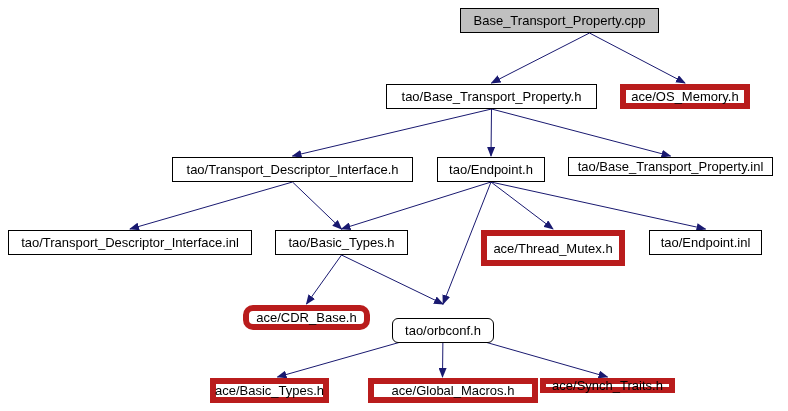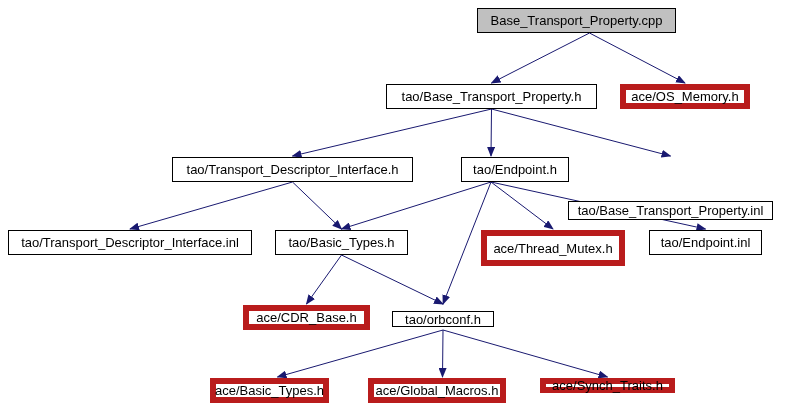--- a/index.html
+++ b/index.html
@@ -69,59 +69,59 @@
         <line x1="491" y1="182" x2="705.5" y2="229" stroke="#191970" stroke-width="1" marker-end="url(#arrowhead)"></line>
         <line x1="491" y1="182" x2="443" y2="304" stroke="#191970" stroke-width="1" marker-end="url(#arrowhead)"></line>
         <line x1="341.5" y1="255" x2="306.5" y2="304" stroke="#191970" stroke-width="1" marker-end="url(#arrowhead)"></line>
         <line x1="341.5" y1="255" x2="443" y2="304" stroke="#191970" stroke-width="1" marker-end="url(#arrowhead)"></line>
         <line x1="443" y1="330" x2="277.5" y2="377" stroke="#191970" stroke-width="1" marker-end="url(#arrowhead)"></line>
         <line x1="443" y1="330" x2="442.5" y2="377" stroke="#191970" stroke-width="1" marker-end="url(#arrowhead)"></line>
         <line x1="443" y1="330" x2="607.5" y2="377" stroke="#191970" stroke-width="1" marker-end="url(#arrowhead)"></line>
       </g>
   </svg>
   <div id="nodes">
-      <div class="node main" style="left: 477px; top: 8px; width: 199px; height: 25px;">
+      <div class="node main" style="left: 460px; top: 8px; width: 199px; height: 25px;">
         <span>Base_Transport_Property.cpp</span>
       </div>
       <div class="node internal" style="left: 386px; top: 84px; width: 211px; height: 25px; text-align: right;">
         <span>tao/Base_Transport_Property.h</span>
       </div>
       <div class="node external" style="left: 620px; top: 84px; width: 130px; height: 25px;">
         <span>ace/OS_Memory.h</span>
       </div>
       <div class="node internal" style="left: 172px; top: 157px; width: 241px; height: 25px;">
         <span>tao/Transport_Descriptor_Interface.h</span>
       </div>
-      <div class="node internal" style="left: 437px; top: 157px; width: 108px; height: 25px; margin-left: 24px;">
+      <div class="node internal" style="left: 437px; top: 157px; width: 108px; height: 25px;">
         <span>tao/Endpoint.h</span>
       </div>
-      <div class="node internal" style="left: 568px; top: 157px; width: 205px; height: 19px; margin-top: 44px;">
+      <div class="node internal" style="left: 568px; top: 157px; width: 205px; height: 19px;">
         <span>tao/Base_Transport_Property.inl</span>
       </div>
       <div class="node internal" style="left: 8px; top: 230px; width: 244px; height: 25px;">
         <span>tao/Transport_Descriptor_Interface.inl</span>
       </div>
       <div class="node internal" style="left: 275px; top: 230px; width: 133px; height: 25px;">
         <span>tao/Basic_Types.h</span>
       </div>
       <div class="node external" style="left: 481px; top: 230px; width: 144px; height: 36px;">
         <span>ace/Thread_Mutex.h</span>
       </div>
       <div class="node internal" style="left: 649px; top: 230px; width: 113px; height: 25px;">
         <span>tao/Endpoint.inl</span>
       </div>
-      <div class="node external" style="left: 243px; top: 305px; width: 127px; height: 25px;">
+      <div class="node external" style="left: 243px; top: 305px; width: 127px; height: 25px; border-radius: 10px;">
         <span>ace/CDR_Base.h</span>
       </div>
-      <div class="node internal" style="left: 392px; top: 311px; width: 102px; height: 16px;">
+      <div class="node internal" style="left: 392px; top: 318px; width: 102px; height: 25px; border-radius: 6px;">
         <span>tao/orbconf.h</span>
       </div>
       <div class="node external" style="left: 210px; top: 378px; width: 119px; height: 25px;">
         <span>ace/Basic_Types.h</span>
       </div>
-      <div class="node external" style="left: 368px; top: 378px; width: 138px; height: 25px;">
+      <div class="node external" style="left: 368px; top: 378px; width: 170px; height: 25px;">
         <span>ace/Global_Macros.h</span>
       </div>
       <div class="node external" style="left: 540px; top: 378px; width: 135px; height: 15px;">
         <span>ace/Synch_Traits.h</span>
       </div>
     </div>
 </div>
 
 </body></html>

